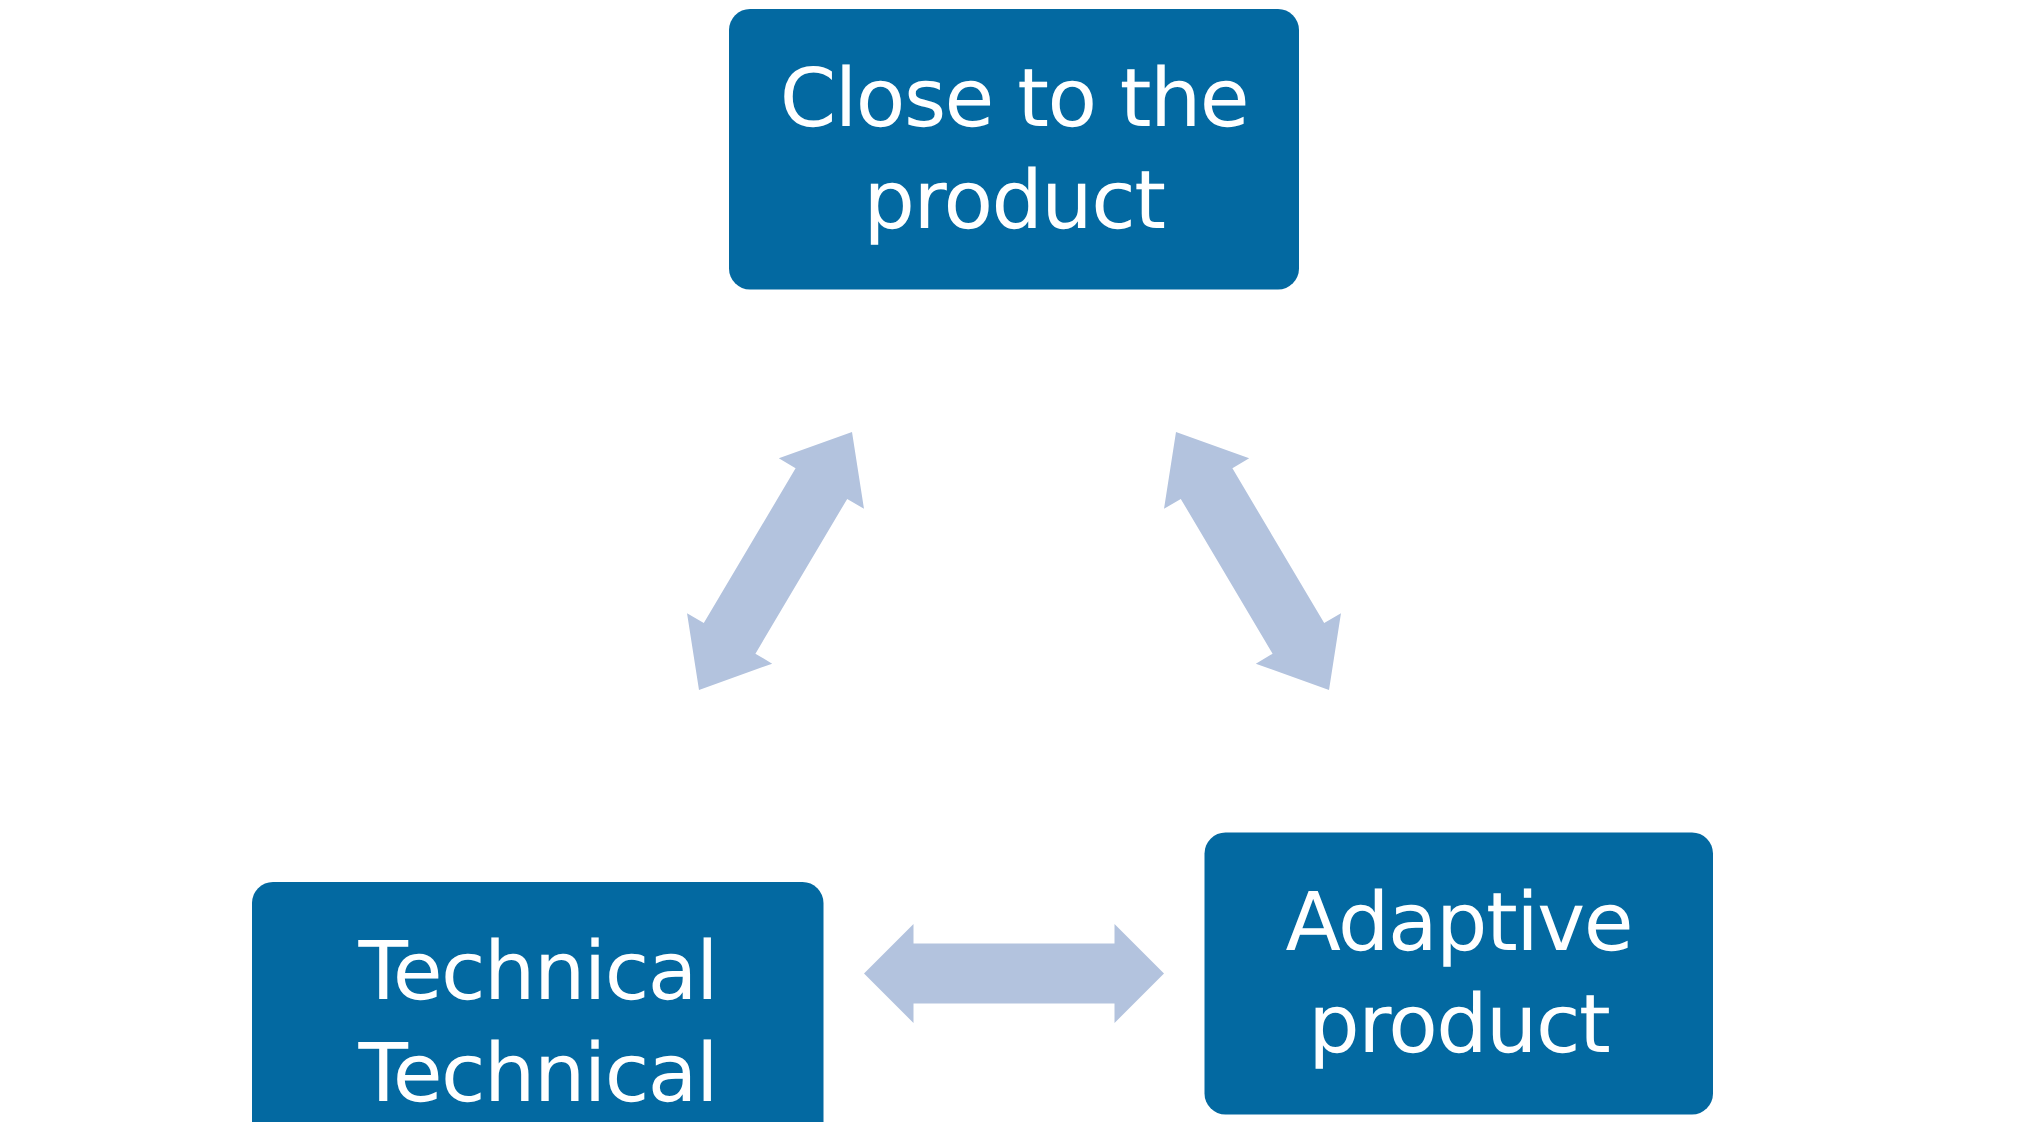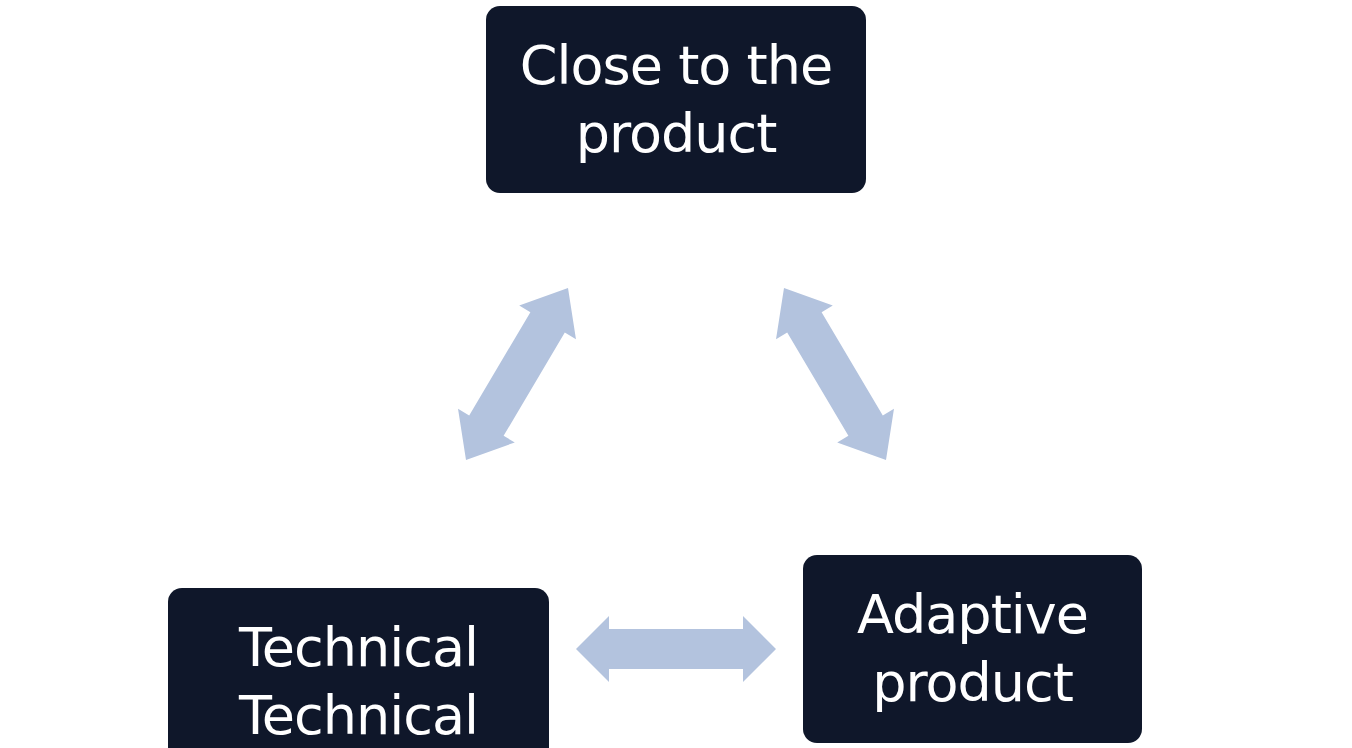--- a/index.html
+++ b/index.html
@@ -1,18 +1,18 @@
 <!DOCTYPE html>
 <html><head>
 <meta charset="utf-8">
 <style>
   html, body { margin:0; padding:0; background:#ffffff; }
   body { width:1352px; height:748px; position:relative; overflow:hidden; font-family:"DejaVu Sans", sans-serif; }
   .node {
-    position:absolute; background:#0f172a; border-radius:14px;
+    position:absolute; background:#0369a1; border-radius:14px;
     color:#ffffff; display:flex; flex-direction:column; align-items:center; justify-content:center;
     font-size:54px; line-height:68px; letter-spacing:-1px; text-align:left;
   }
   #n-top { left:486px; top:6px; width:380px; height:187px; }
   #n-left { left:168px; top:588px; width:381px; height:188px; }
   #n-right { left:803px; top:555px; width:339px; height:188px; }
   svg.arrows { position:absolute; left:0; top:0; }
 </style>
 </head>
 <body>

